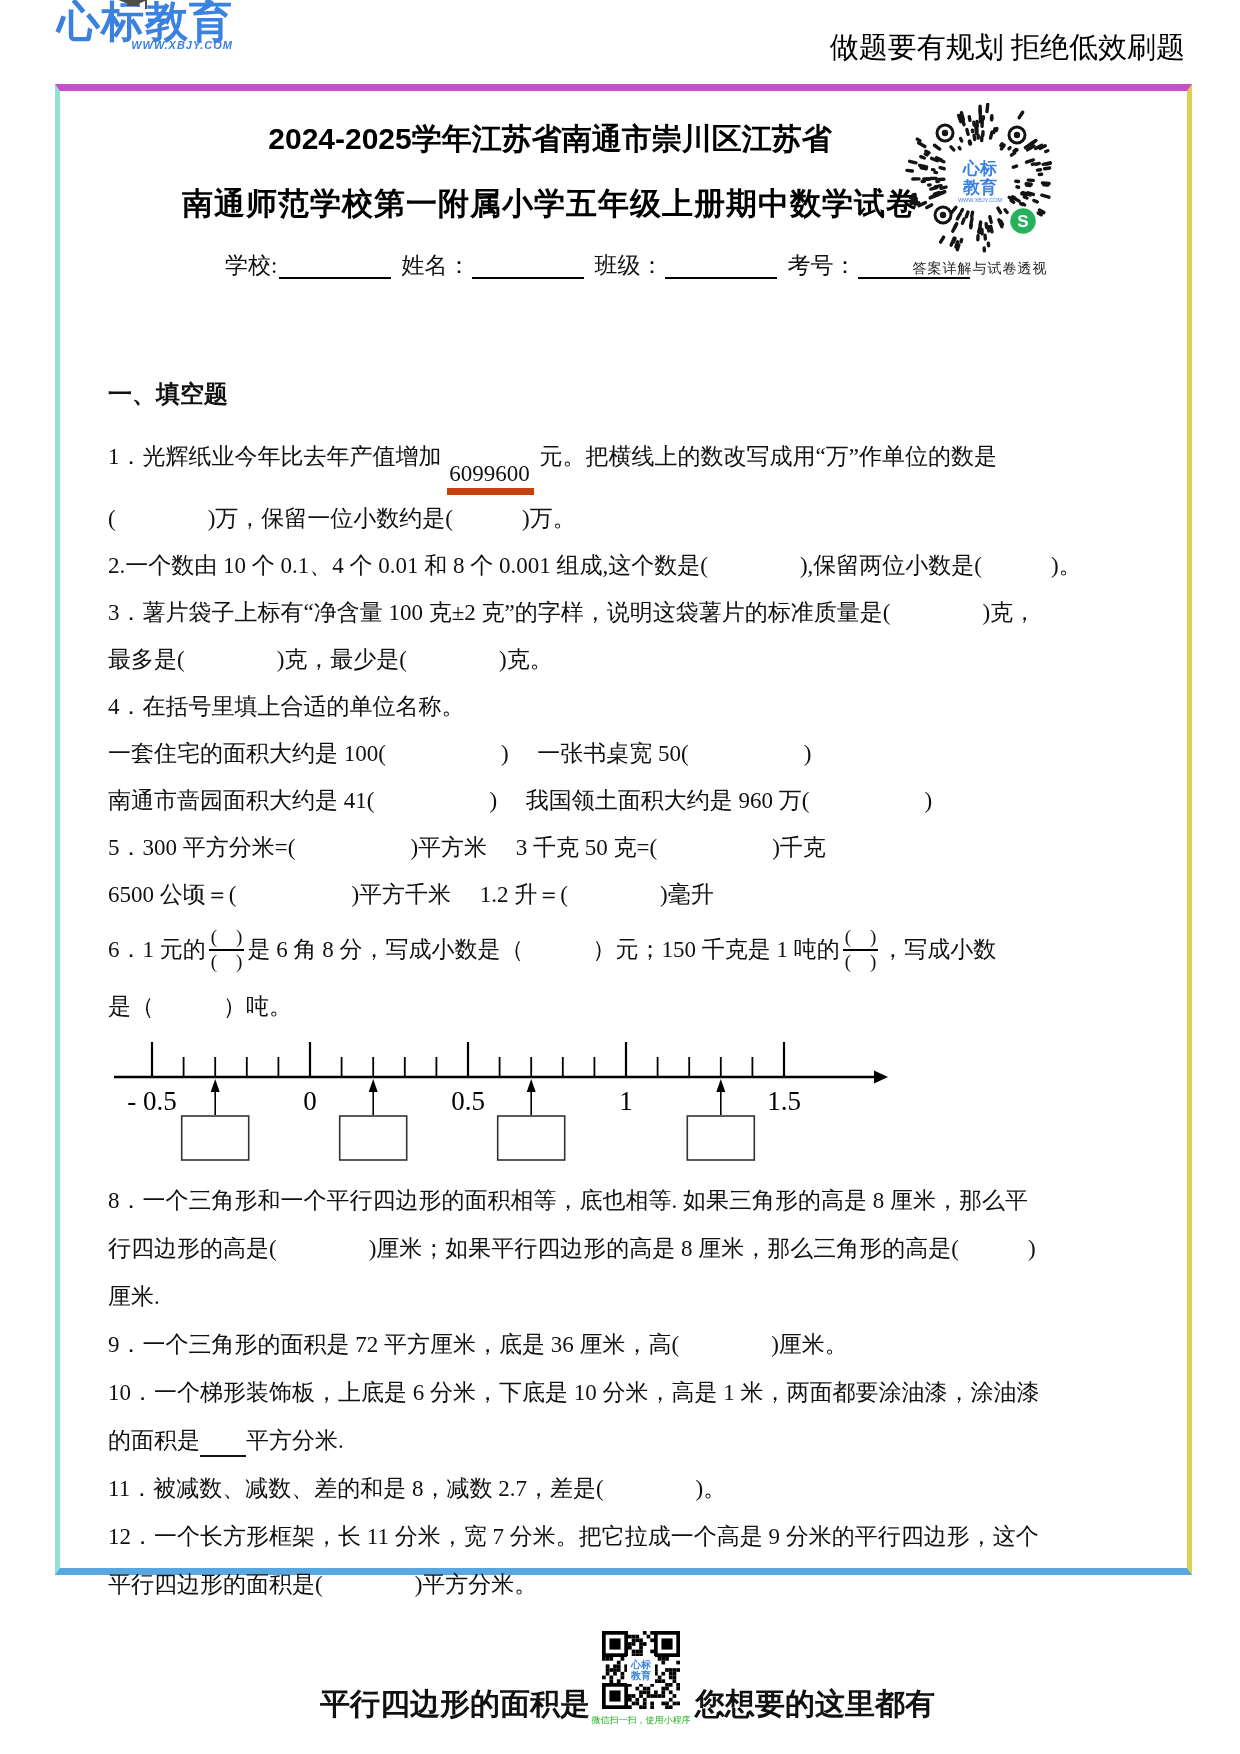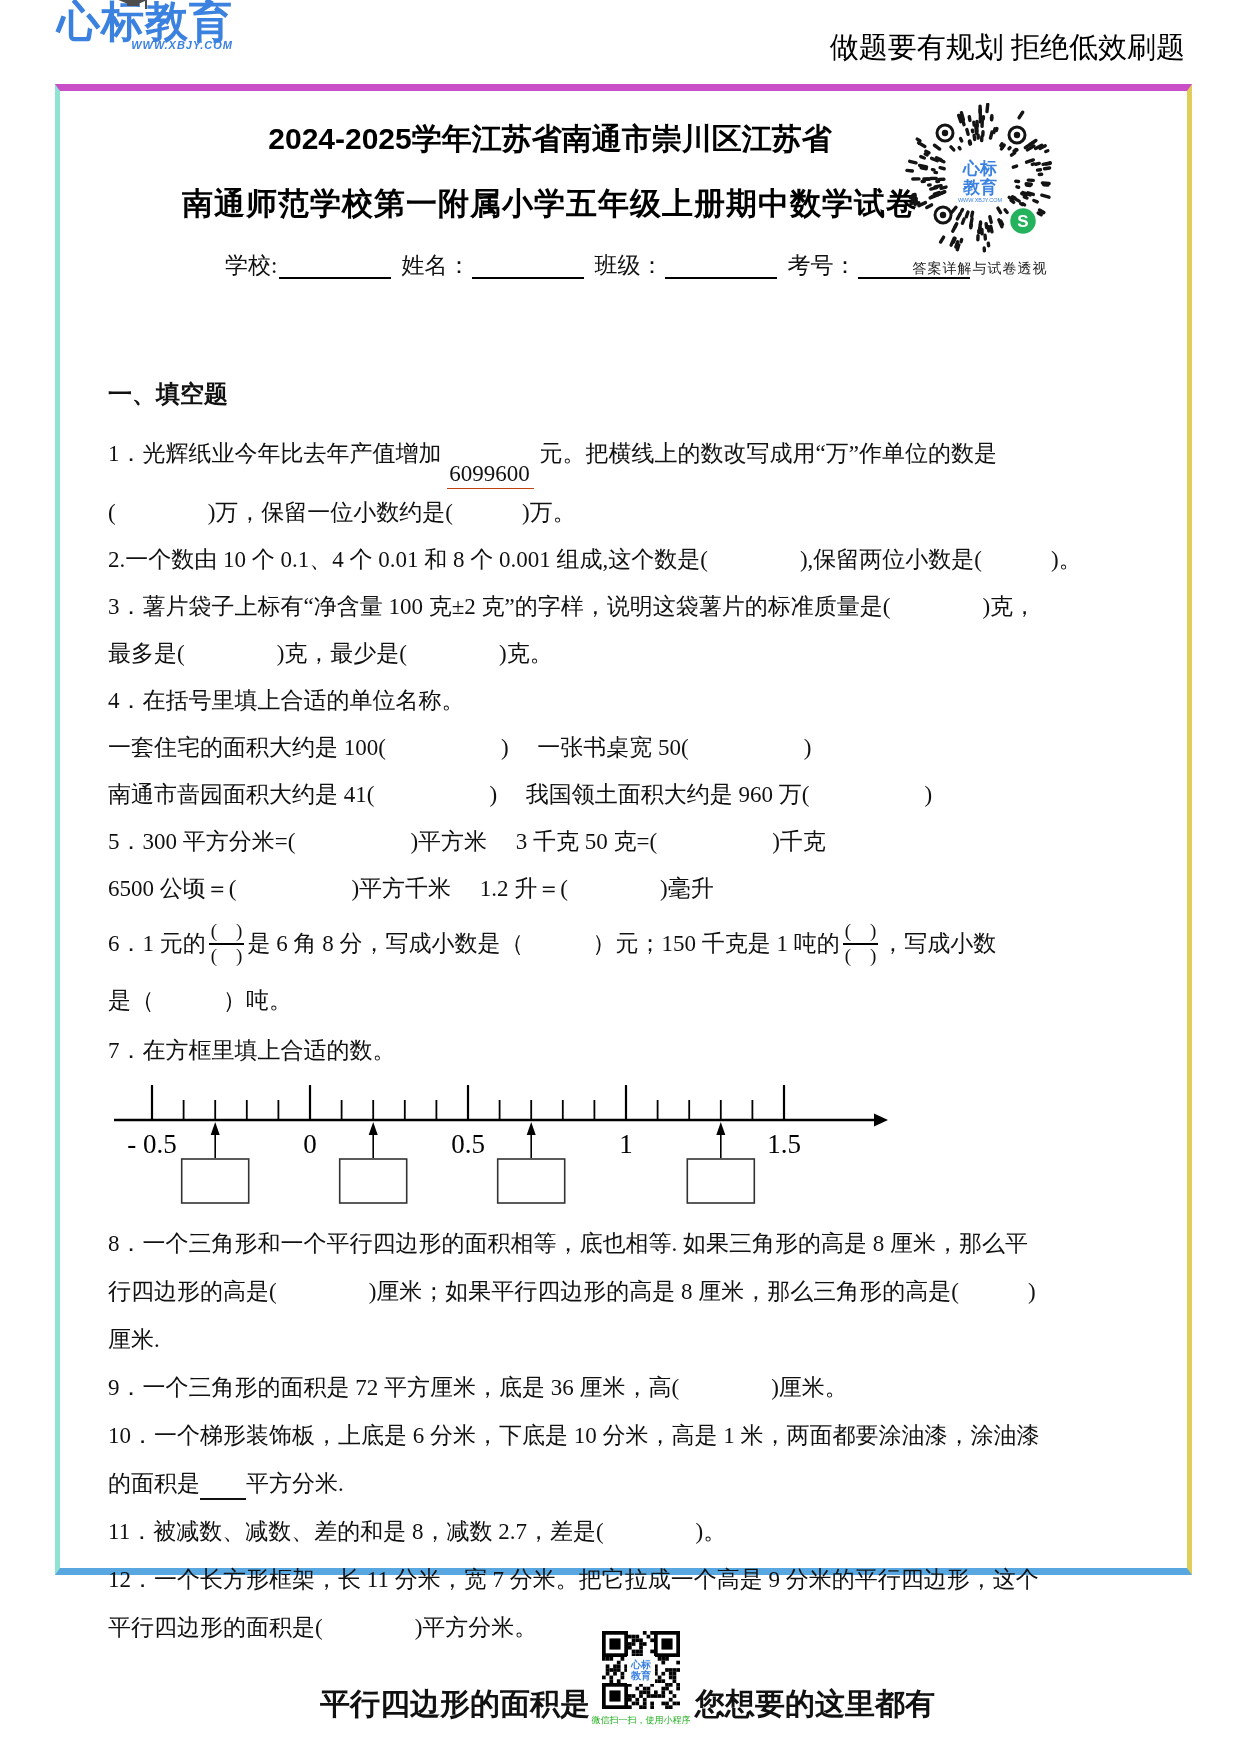--- a/index.html
+++ b/index.html
@@ -52,21 +52,21 @@
   .content{position:absolute;left:48px;top:279px;right:38px;}
   .line{
     min-height:47px;display:flex;align-items:center;white-space:pre;
     font-size:23px;color:#111;
   }
   .line.tall{min-height:62px;}
   .line.post-fig{min-height:48px;align-items:center;}
   .sec-heading{
     font-family:"Liberation Sans",sans-serif;font-weight:bold;font-size:24px;
   }
-  .uline-num{border-bottom:1px solid #c2410c;padding:0 4px 1px 2px;margin-top:44px;}
+  .uline-num{border-bottom:7px solid #c2410c;padding:0 4px 1px 2px;margin-top:44px;}
   .frac{
     display:inline-flex;flex-direction:column;align-items:center;
     font-size:19px;line-height:1.15;margin:0 3px;vertical-align:middle;
   }
   .frac .top{border-bottom:2px solid #000;padding:0 2px 1px 2px;}
   .frac .bot{padding:0 2px;}
   .q10-blank{border-bottom:2px solid #111;display:inline-block;}
   .numline-wrap{position:relative;width:800px;height:130px;margin:0 0 14px 0;}
   
   .footer-left{position:absolute;left:320px;top:1684px;font-size:30px;font-weight:bold;white-space:pre;}
@@ -312,23 +312,20 @@
       <span>6500 公顷＝(　　　　　)平方千米　 1.2 升＝(　　　　)毫升</span>
     </div>
 
     <div class="line tall">
       <span>6．1 元的</span><span class="frac"><span class="top">(　)</span><span class="bot">(　)</span></span><span>是 6 角 8 分，写成小数是（　　　）元；150 千克是 1 吨的</span><span class="frac"><span class="top">(　)</span><span class="bot">(　)</span></span><span>，写成小数</span>
     </div>
     <div class="line" style="min-height:52px;">
       <span>是（　　　）吨。</span>
     </div>
 
-    <div class="line" style="min-height:49px;">
-      <span>7．在方框里填上合适的数。</span>
-    </div>
 
     <div class="numline-wrap">
       <svg id="numline-svg" width="800" height="130">
           <line x1="6" y1="45" x2="766" y2="45" stroke="#000" stroke-width="2.6"></line>
           <polygon points="766,38.5 766,51.5 780,45" fill="#000"></polygon>
           <line x1="44" y1="10" x2="44" y2="45" stroke="#000" stroke-width="2.2"></line>
           <line x1="75.6" y1="25" x2="75.6" y2="45" stroke="#000" stroke-width="1.8"></line>
           <line x1="107.2" y1="25" x2="107.2" y2="45" stroke="#000" stroke-width="1.8"></line>
           <line x1="138.8" y1="25" x2="138.8" y2="45" stroke="#000" stroke-width="1.8"></line>
           <line x1="170.4" y1="25" x2="170.4" y2="45" stroke="#000" stroke-width="1.8"></line>

